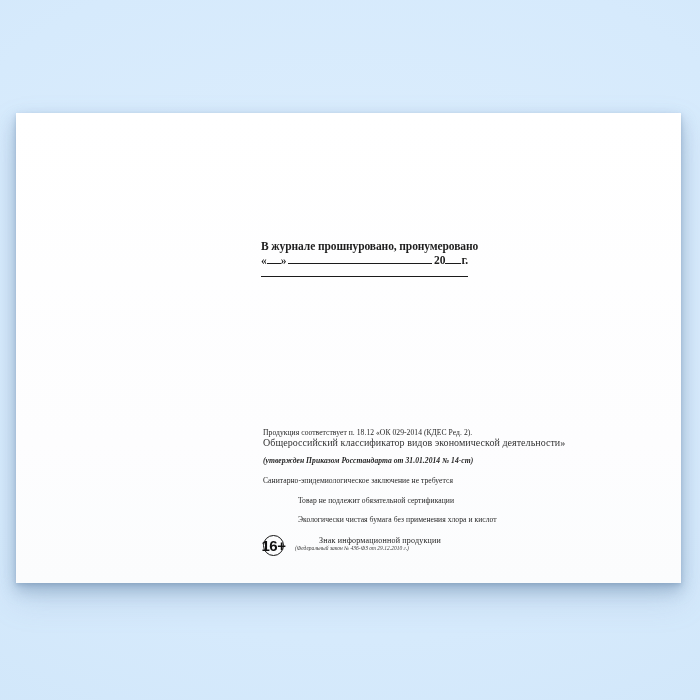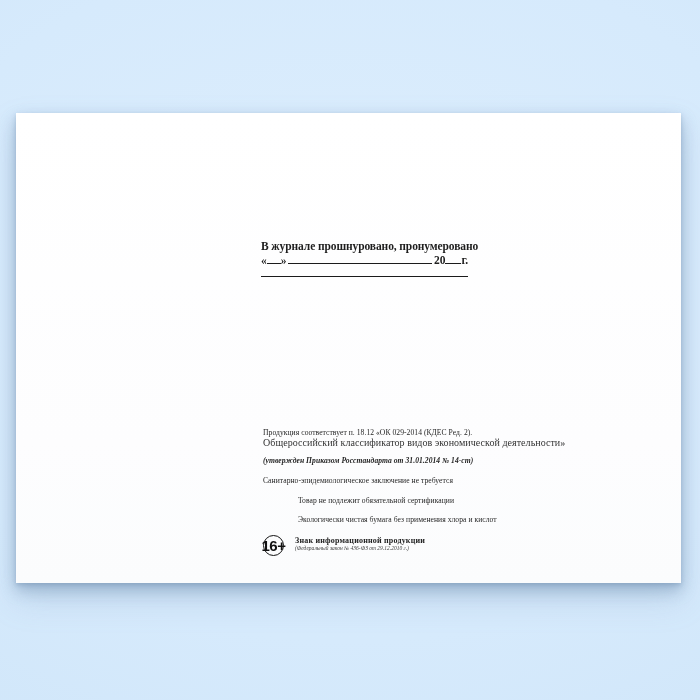--- a/index.html
+++ b/index.html
@@ -40,21 +40,21 @@
   .ind{padding-left:3px;margin-left:32px;}
   
   .age{display:flex;align-items:center;margin-top:4px;}
   .badge{
     width:21px;height:21px;border:1.7px solid #111;border-radius:50%;
     display:flex;align-items:center;justify-content:center;
     font-family:"Liberation Sans",sans-serif;font-weight:700;font-size:15px;
     letter-spacing:-.4px;color:#111;flex:0 0 auto;box-sizing:border-box;
   }
   .agetxt{margin-left:11px;}
-  .agetitle{font-size:8px;font-weight:700;letter-spacing:.2px;color:#222;}
+  .agetitle{font-size:8px;font-weight:400;letter-spacing:.2px;color:#222;margin-left:24px;}
   .agesub{font-size:8px;font-style:italic;color:#3a3a3a;
     transform:scale(.68);transform-origin:left top;margin-top:.5px;}
 </style>
 </head>
 <body>
 
 <div class="scene">
   <div class="sheet">
 
     <div class="cert">

